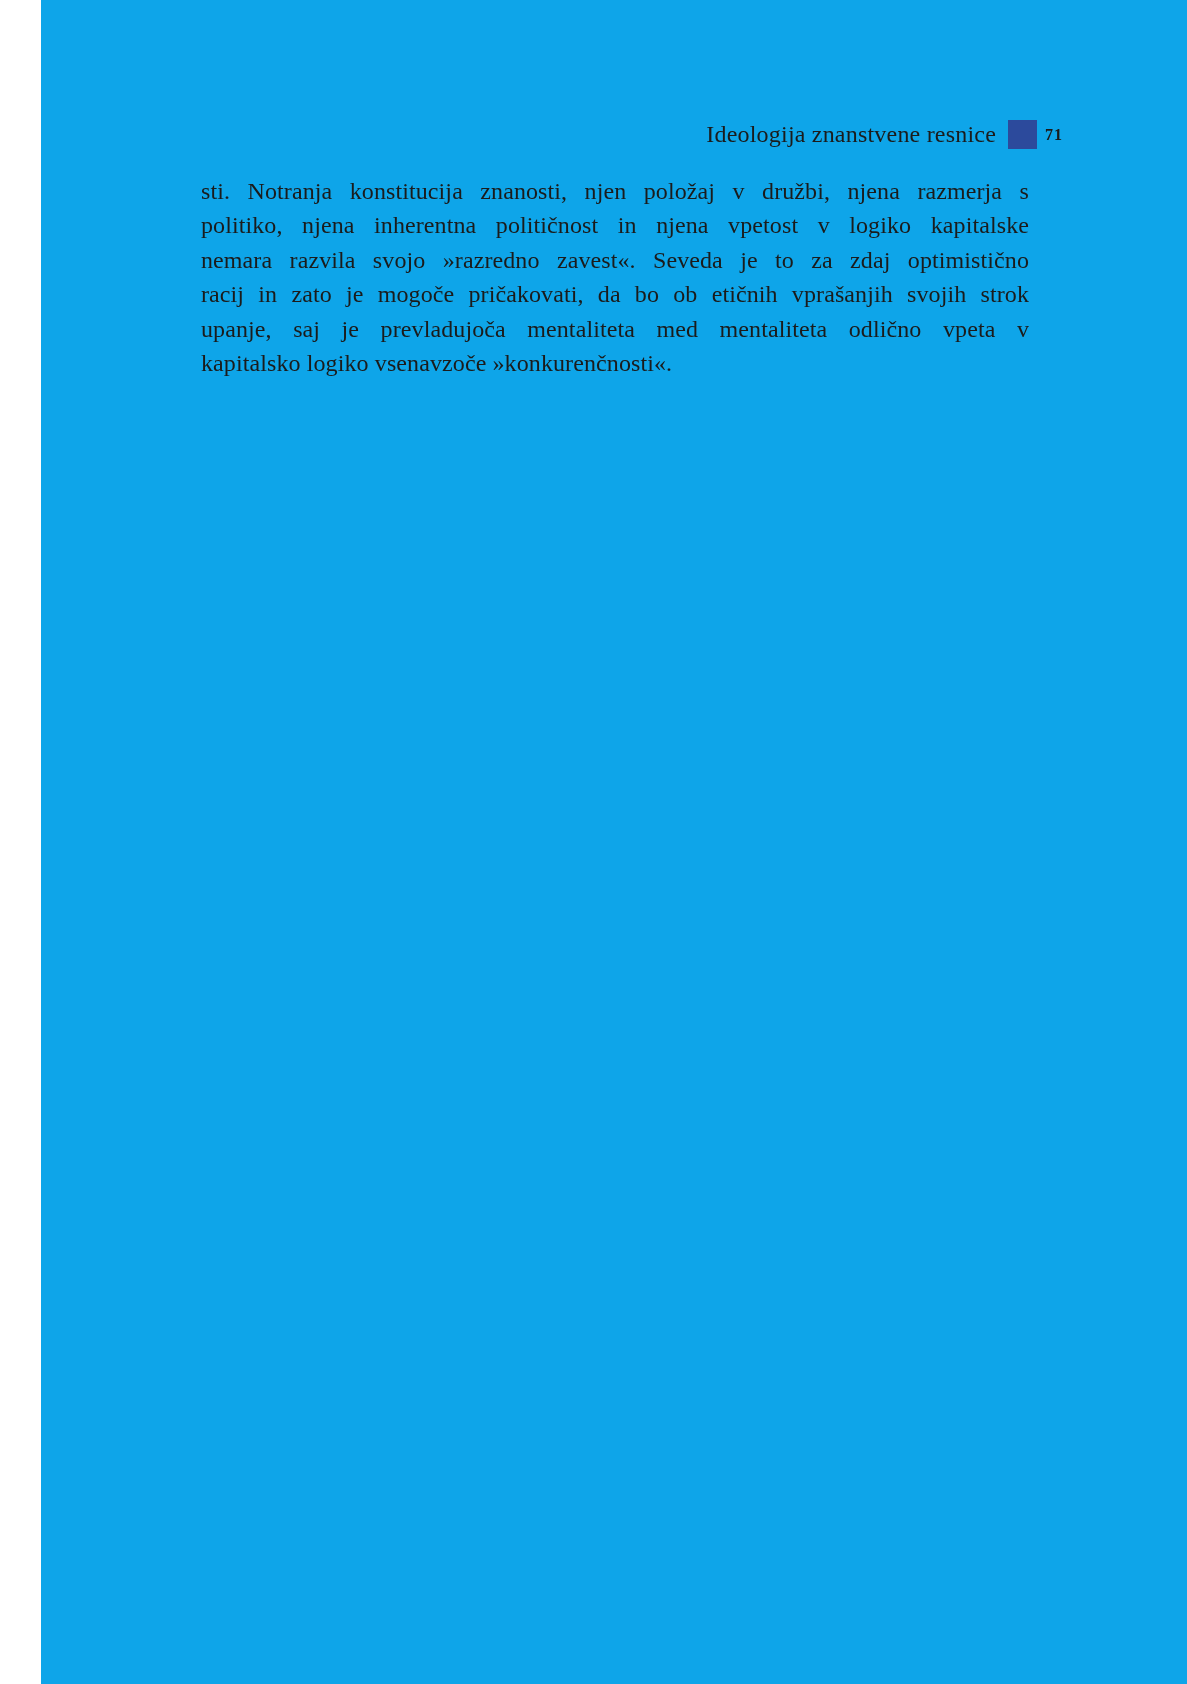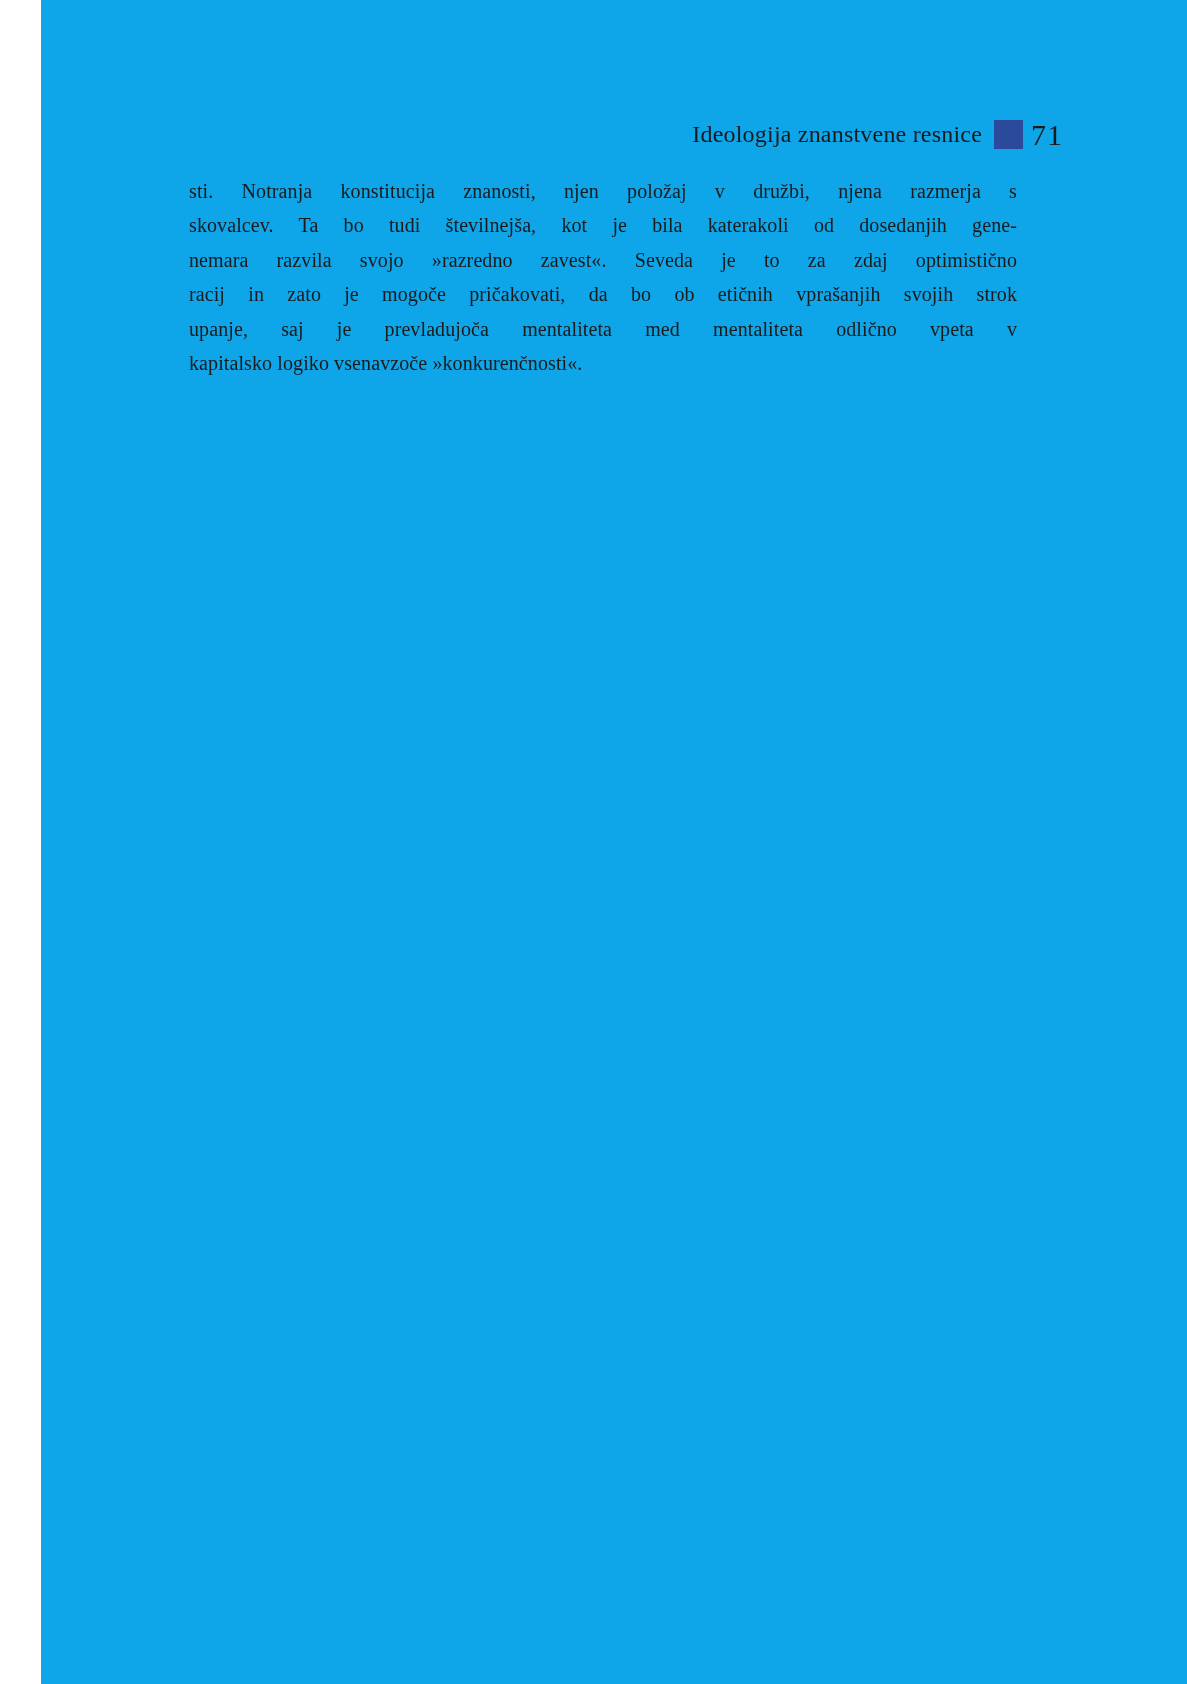--- a/index.html
+++ b/index.html
@@ -30,35 +30,35 @@
     letter-spacing: 0.2px;
     white-space: nowrap;
   }
   .header-marker {
     width: 29px;
     height: 29px;
     background: #2c4a9c;
     flex: 0 0 auto;
   }
   .page-number {
-    font-size: 30px;
-    font-weight: 400;
+    font-size: 16px;
+    font-weight: 700;
     letter-spacing: 1px;
     margin-left: -4px;
     margin-right: -34px;
     position: relative;
     top: 1px;
     white-space: nowrap;
   }
   .body-paragraph {
     position: absolute;
     top: 174px;
-    left: 148px;
+    left: 160px;
     width: 828px;
-    font-size: 20px;
+    font-size: 24px;
     line-height: 34.4px;
     letter-spacing: 0.1px;
   }
   .paragraph-line {
     text-align: justify;
     text-align-last: justify;
   }
   .paragraph-line.last {
     text-align: left;
     text-align-last: left;
@@ -70,20 +70,20 @@
 <div class="page">
 
   <div class="running-header">
     <span class="header-title">Ideologija znanstvene resnice</span>
     <span class="header-marker" style="background-color: rgb(44, 74, 156);"></span>
     <span class="page-number">71</span>
   </div>
 
   <div class="body-paragraph">
     <div class="paragraph-line">sti. Notranja konstitucija znanosti, njen položaj v družbi, njena razmerja s</div>
-    <div class="paragraph-line">skovalcev. Ta bo tudi številnejša, kot je bila katerakoli od dosedanjih gene-</div>
+    <div class="paragraph-line">politiko, njena inherentna političnost in njena vpetost v logiko kapitalske</div>
     <div class="paragraph-line">nemara razvila svojo »razredno zavest«. Seveda je to za zdaj optimistično</div>
     <div class="paragraph-line">racij in zato je mogoče pričakovati, da bo ob etičnih vprašanjih svojih strok</div>
     <div class="paragraph-line">upanje, saj je prevladujoča mentaliteta med mentaliteta odlično vpeta v</div>
     <div class="paragraph-line last">kapitalsko logiko vsenavzoče »konkurenčnosti«.</div>
   </div>
 
 </div>
 
 </body></html>

